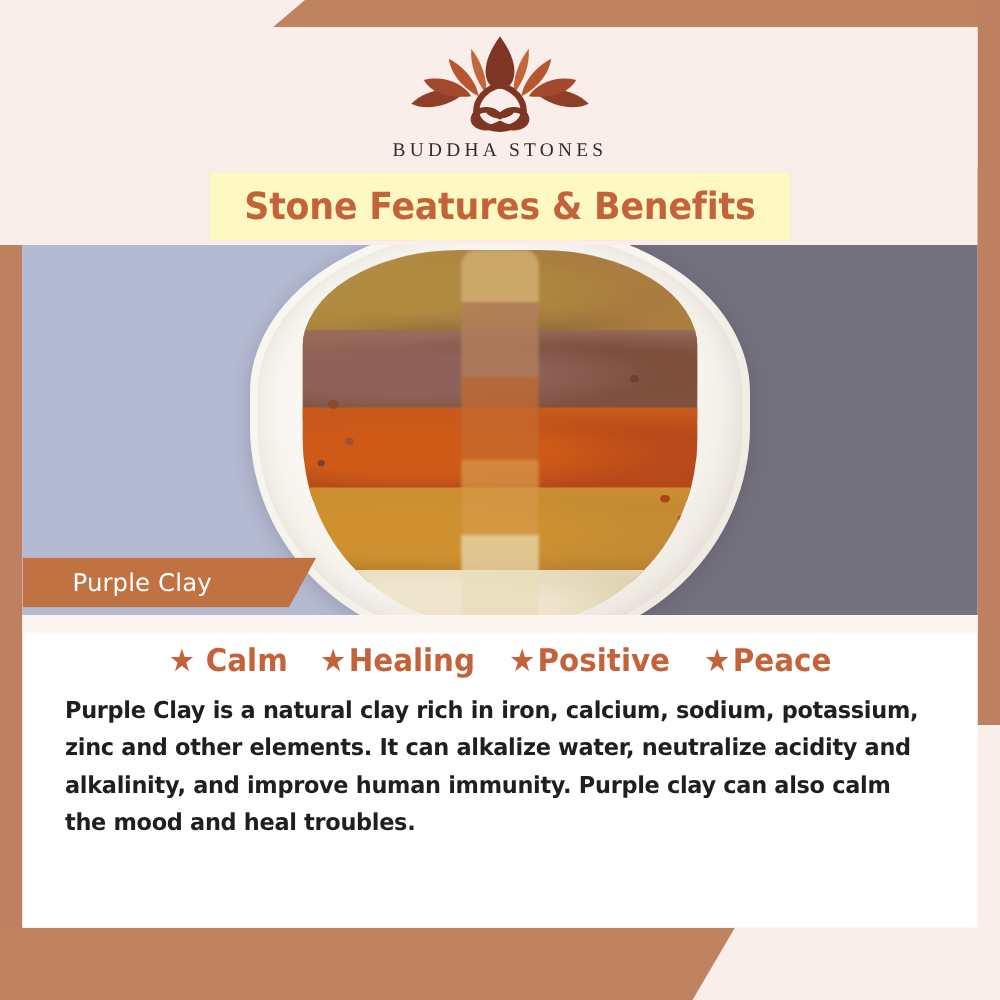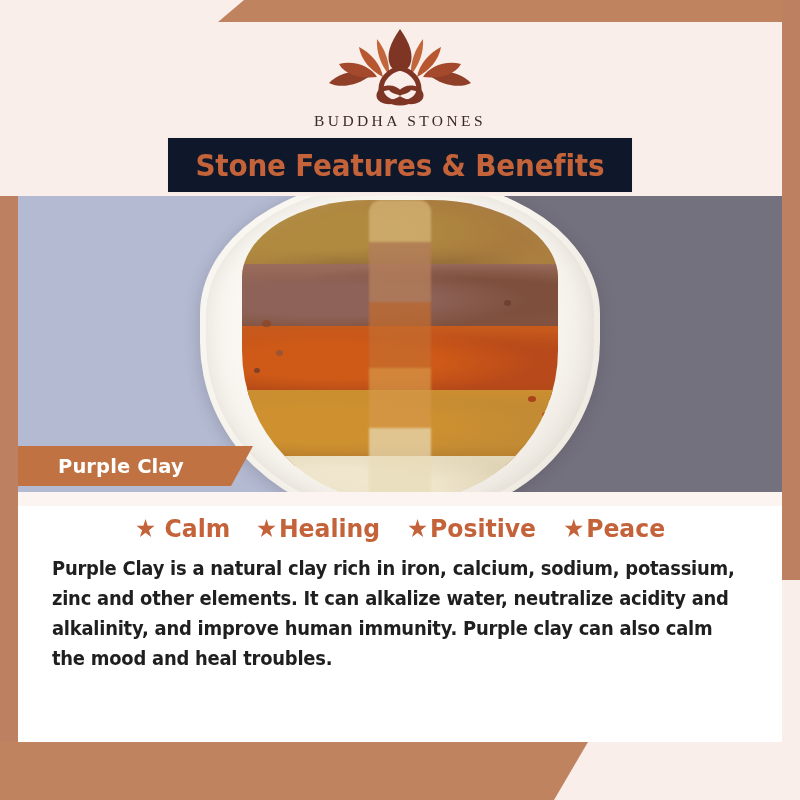--- a/index.html
+++ b/index.html
@@ -48,21 +48,21 @@
     font-size:15.5px;
     letter-spacing:3.4px;
     color:#3a2a24;
     margin-top:3px;
     white-space:nowrap;
   }
 
   
   .title-banner {
     position:absolute; left:168px; top:138px; width:464px; height:54px;
-    background:#0f172a;
+    background:#fef9c3;
     display:flex; align-items:center; justify-content:center;
     box-shadow:0 0 0 1px rgba(0,0,0,0.015);
   }
   .title-banner h1 {
     font-family:"DejaVu Sans", sans-serif;
     font-weight:bold;
     font-size:30px;
     color:#c4633a;
     letter-spacing:-0.2px;
     transform:scaleX(0.93);
@@ -150,21 +150,21 @@
 
   
   .badge {
     position:absolute; left:18px; top:446px; width:235px; height:40px;
     background:#c07242;
     clip-path:polygon(0 0, 100% 0, calc(100% - 22px) 100%, 0 100%);
     display:flex; align-items:center;
   }
   .badge span {
     font-family:"DejaVu Sans", sans-serif;
-    font-weight:bold;
+    font-weight:normal;
     font-size:19.5px;
     color:#ffffff;
     margin-left:40px;
     letter-spacing:0.1px;
     white-space:nowrap;
   }
 
   
   .content {
     position:absolute; left:18px; top:492px; width:764px; height:250px;

